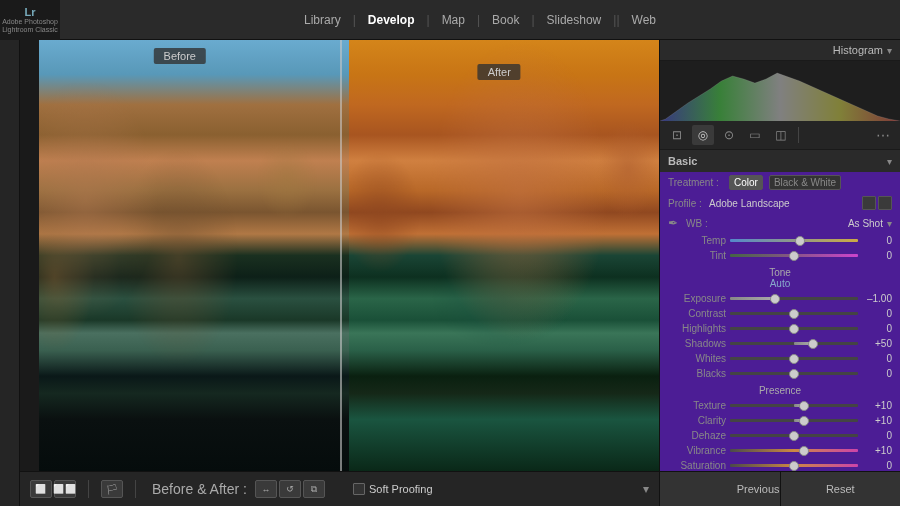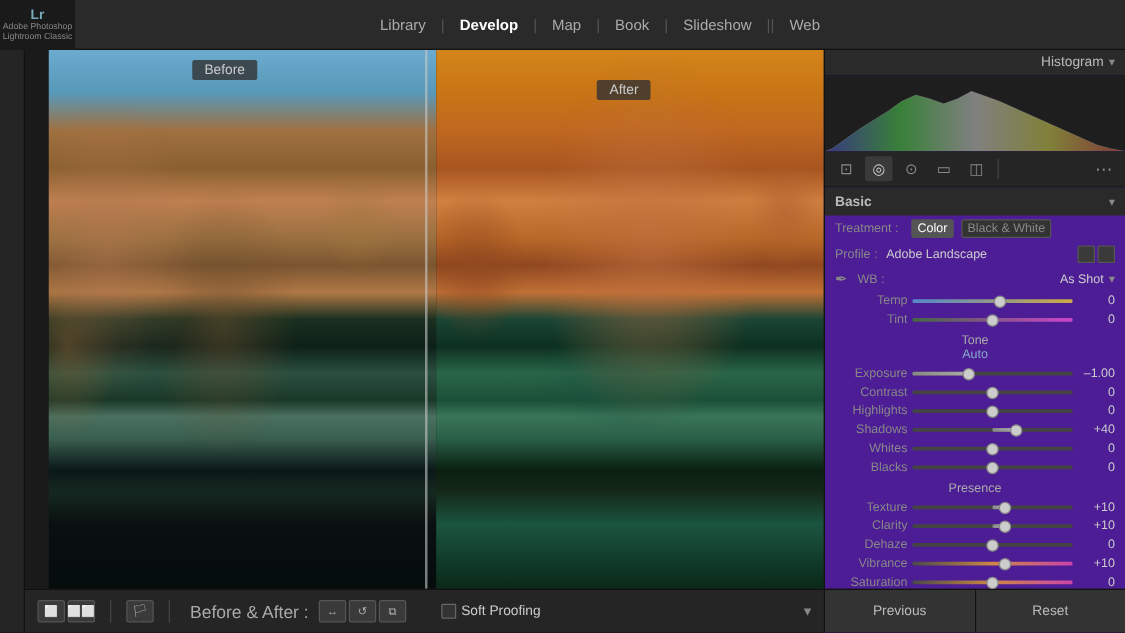--- a/index.html
+++ b/index.html
@@ -508,21 +508,21 @@
     }
     #btn-previous {
       flex: 1;
       height: 100%;
       background: #333;
       color: #bbb;
       font-size: 11px;
       border: none;
       border-right: 1px solid #111;
       cursor: pointer;
-      text-align: center;
+      text-align: right;
     }
     #btn-reset {
       flex: 1;
       height: 100%;
       background: #333;
       color: #bbb;
       font-size: 11px;
       border: none;
       cursor: pointer;
       text-align: center;
@@ -716,21 +716,21 @@
           </div>
           <span class="slider-value">0</span>
         </div>
 
         <div class="slider-row">
           <span class="slider-name">Shadows</span>
           <div class="slider-track">
             <div class="slider-fill" style="left:50%;right:35%"></div>
             <div class="slider-thumb" style="left:65%"></div>
           </div>
-          <span class="slider-value positive">+40</span>
+          <span class="slider-value positive">+50</span>
         </div>
 
         <div class="slider-row">
           <span class="slider-name">Whites</span>
           <div class="slider-track">
             <div class="slider-thumb" style="left:50%"></div>
           </div>
           <span class="slider-value">0</span>
         </div>
 

